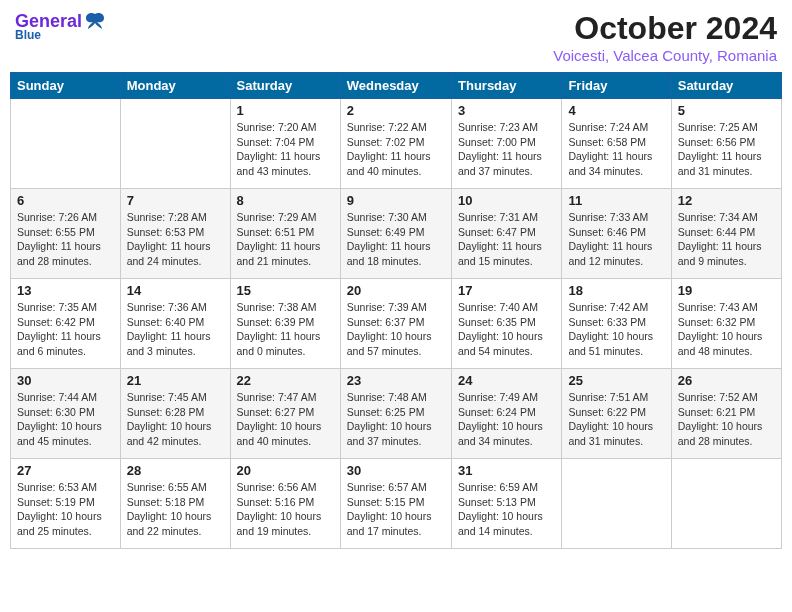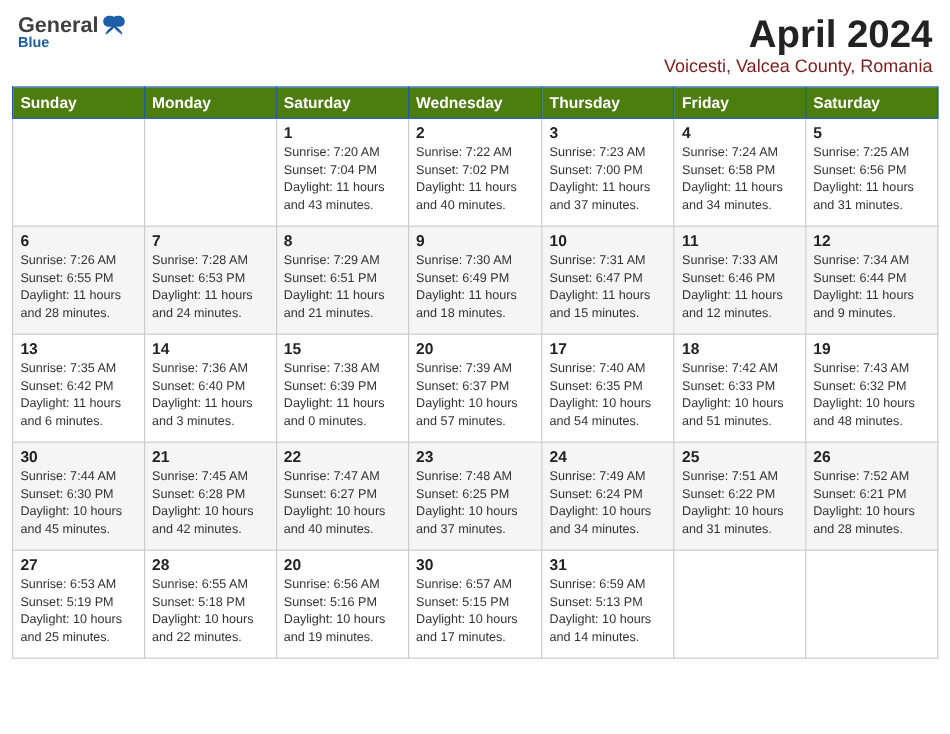--- a/index.html
+++ b/index.html
@@ -29,29 +29,29 @@
     .title-section {
       text-align: right;
     }
     .month-title {
       font-size: 32px;
       font-weight: bold;
       color: #222;
     }
     .location-title {
       font-size: 15px;
-      color: #7f1d1d;
+      color: #8b5cf6;
     }
     .calendar {
       width: 100%;
       border-collapse: collapse;
       border: 1px solid #ccc;
     }
     .calendar th {
-      background-color: #4d7c0f;
+      background-color: #0369a1;
       color: white;
       text-align: left;
       padding: 5px 6px;
       font-size: 13px;
       border: 1px solid #1a5fa8;
     }
     .calendar td {
       border: 1px solid #ccc;
       vertical-align: top;
       padding: 4px 6px;
@@ -78,29 +78,29 @@
     .empty-cell {
       background: #f9f9f9;
     }
   </style>
 </head>
 <body>
 
 <div class="header">
   <div class="logo">
     <div class="logo-line">
-      <span style="font-size:18px;font-weight:bold;color:#404040;">General</span>
+      <span style="font-size:18px;font-weight:bold;color:#6d28d9;">General</span>
       <svg width="22" height="22" viewBox="0 0 22 22" style="margin-left:2px;">
         <path d="M11 4 C14 2, 20 3, 20 8 C20 12, 16 13, 13 12 C15 14, 18 16, 18 19 C15 17, 12 15, 11 13 C10 15, 7 17, 4 19 C4 16, 7 14, 9 12 C6 13, 2 12, 2 8 C2 3, 8 2, 11 4 Z" fill="#1a5fa8"></path>
       </svg>
     </div>
     <span style="font-size:12px;font-weight:bold;color:#1a5fa8;margin-top:-4px;">Blue</span>
   </div>
   <div class="title-section">
-    <div class="month-title">April 2024</div>
+    <div class="month-title">October 2024</div>
     <div class="location-title">Voicesti, Valcea County, Romania</div>
   </div>
 </div>
 
 <table class="calendar">
   <thead>
     <tr>
       <th>Sunday</th>
       <th>Monday</th>
       <th>Saturday</th>

